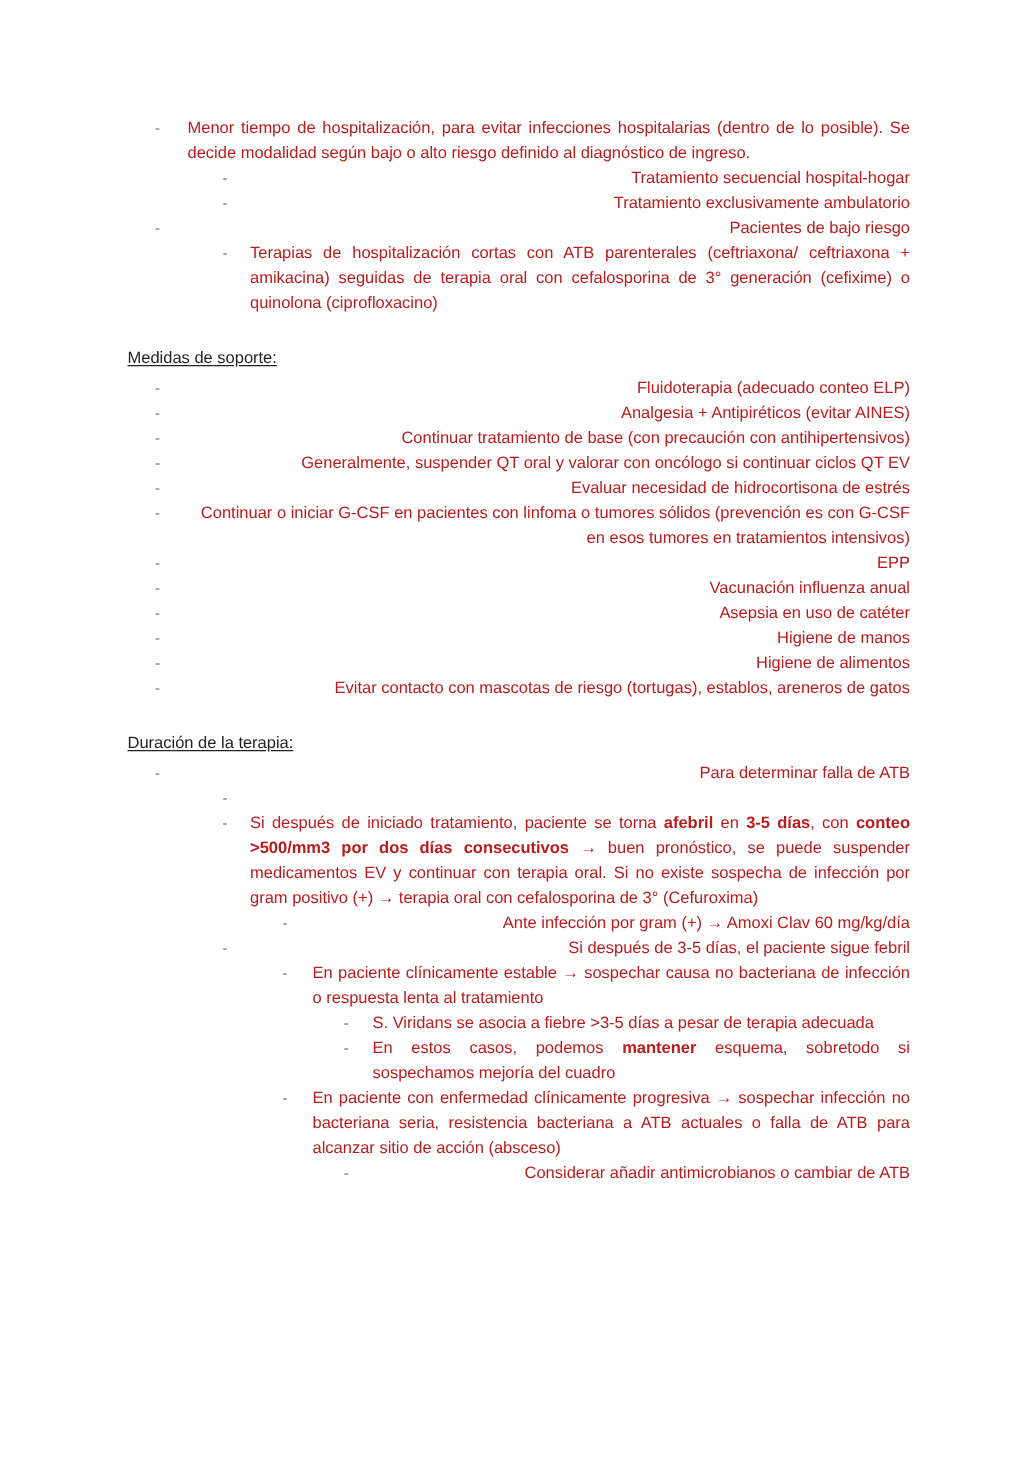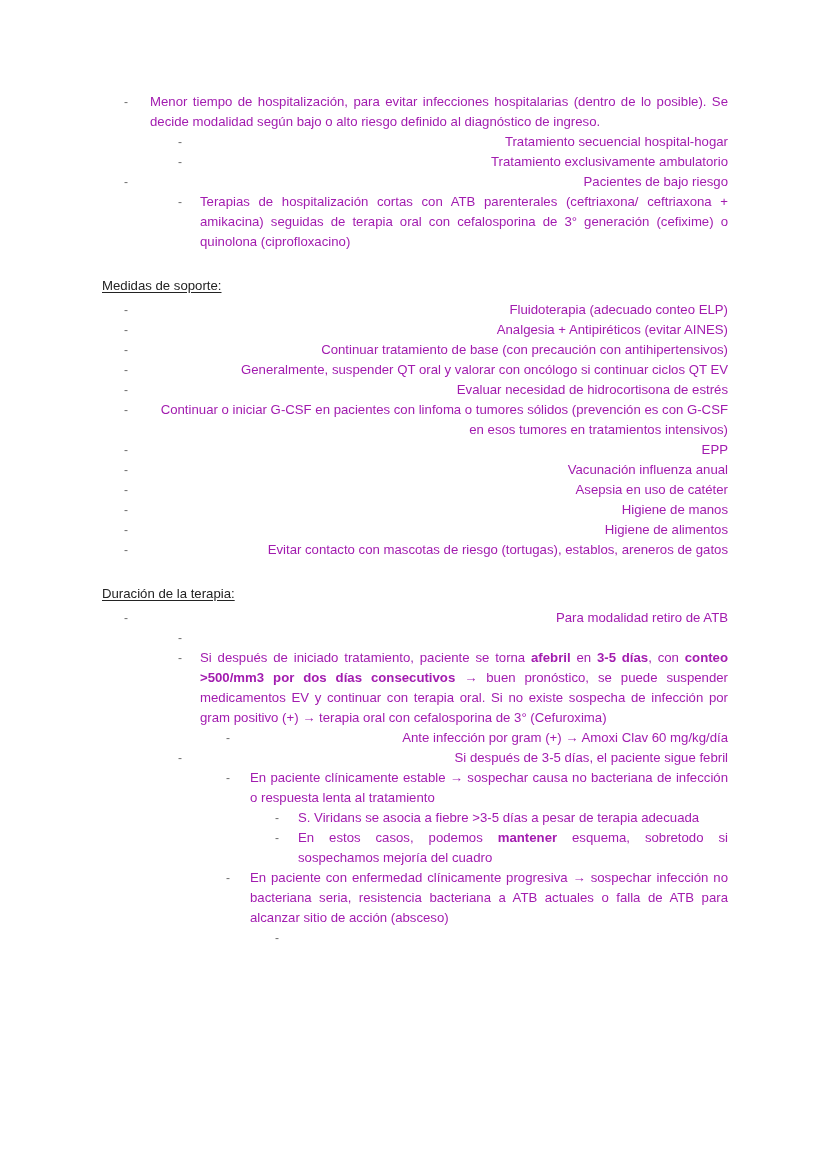--- a/index.html
+++ b/index.html
@@ -57,21 +57,21 @@
     font-size: 12px;
     line-height: 20px;
     text-align: left;
     user-select: none;
   }
 
   .body {
     flex: 1 1 auto;
     text-align: justify;
     text-justify: inter-word;
-    color: #a21caf;
+    color: #b91c1c;
     hyphens: none;
   }
 
   .body.nojust {
     text-align: right;
   }
 
   
   .lvl1 { padding-left: 26px; }
   .lvl1 > .marker { width: 26px; }
@@ -159,21 +159,21 @@
         <span class="body nojust">Higiene de alimentos</span>
       </div>
       <div class="row lvl1">
         <span class="marker">-</span>
         <span class="body nojust">Evitar contacto con mascotas de riesgo (tortugas), establos, areneros de gatos</span>
       </div>
       <div class="spacer"></div>
       <div class="section-heading">Duración de la terapia:</div>
       <div class="row lvl1">
         <span class="marker">-</span>
-        <span class="body nojust">Para modalidad retiro de ATB</span>
+        <span class="body nojust">Para determinar falla de ATB</span>
       </div>
       <div class="row lvl2">
         <span class="marker">-</span>
       </div>
       <div class="row lvl2">
         <span class="marker">-</span>
         <span class="body"><span>Si después de iniciado tratamiento, paciente se torna </span><b>afebril</b><span> en </span><b>3-5 días</b><span>, con </span><b>conteo &gt;500/mm3 por dos días consecutivos</b><span> → buen pronóstico, se puede suspender medicamentos EV y continuar con terapia oral. Si no existe sospecha de infección por gram positivo (+) → terapia oral con cefalosporina de 3° (Cefuroxima)</span></span>
       </div>
       <div class="row lvl3">
         <span class="marker">-</span>
@@ -194,15 +194,16 @@
       <div class="row lvl4">
         <span class="marker">-</span>
         <span class="body"><span>En estos casos, podemos </span><b>mantener</b><span> esquema, sobretodo si sospechamos mejoría del cuadro</span></span>
       </div>
       <div class="row lvl3">
         <span class="marker">-</span>
         <span class="body">En paciente con enfermedad clínicamente progresiva → sospechar infección no bacteriana seria, resistencia bacteriana a ATB actuales o falla de ATB para alcanzar sitio de acción (absceso)</span>
       </div>
       <div class="row lvl4">
         <span class="marker">-</span>
+        <span class="body nojust">Considerar añadir antimicrobianos o cambiar de ATB</span>
       </div>
     </div>
 </div>
 
 </body></html>

